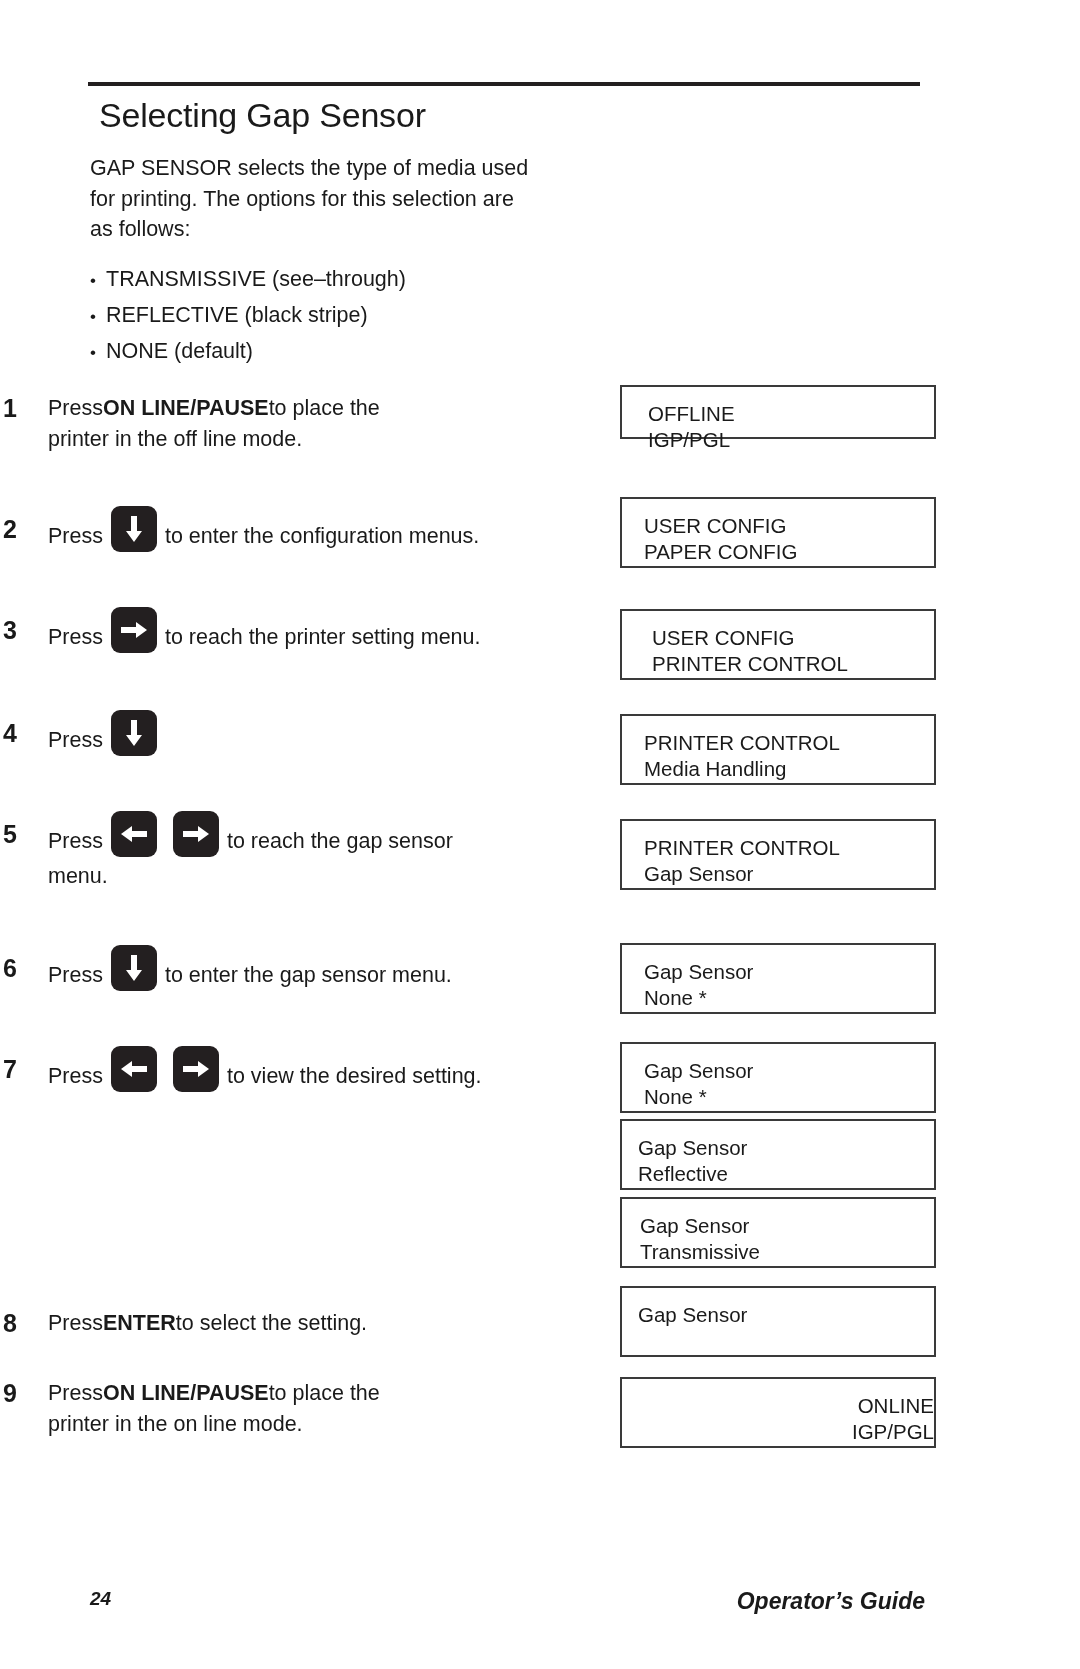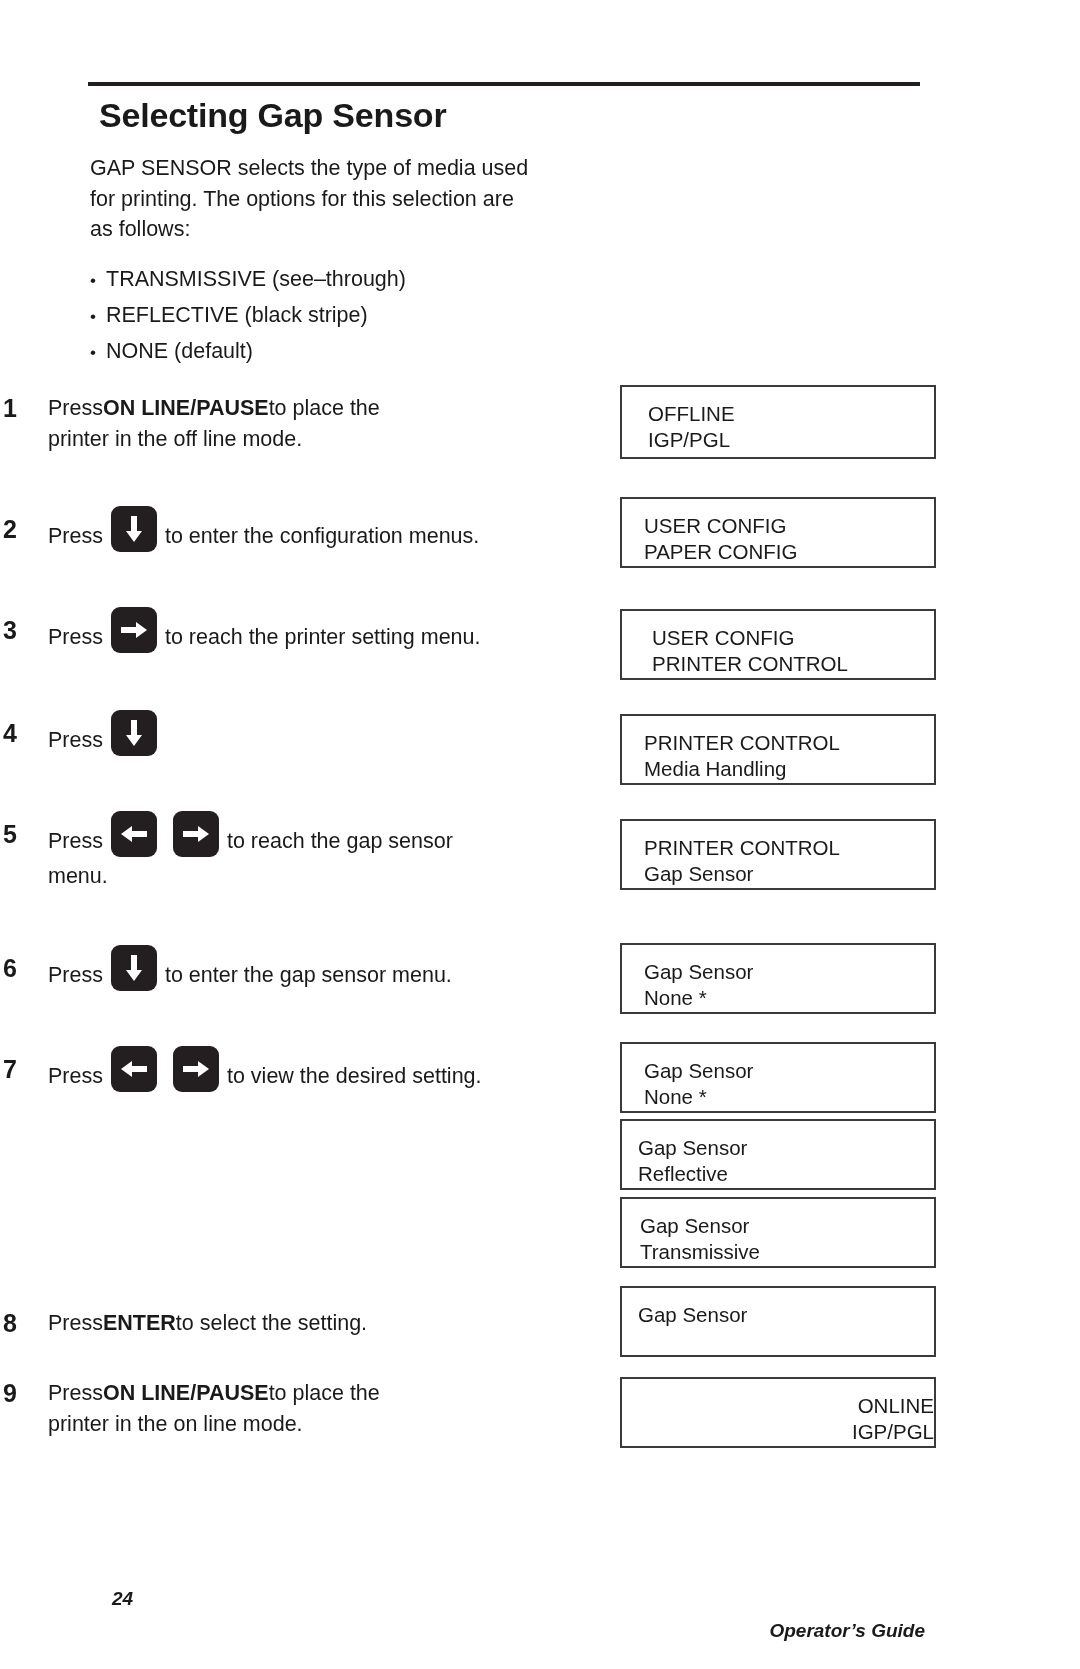--- a/index.html
+++ b/index.html
@@ -32,21 +32,21 @@
     height: 4px;
     background: #231f20;
   }
 
   
   .page-title {
     position: absolute;
     left: 99px;
     top: 96px;
     font-size: 34px;
-    font-weight: bold;
+    font-weight: normal;
     letter-spacing: -0.2px;
     color: #1a1a1a;
     white-space: nowrap;
   }
 
   
   .intro {
     position: absolute;
     left: 90px;
     top: 153px;
@@ -144,32 +144,30 @@
 
   
   .footer-page {
     position: absolute;
     left: 90px;
     top: 1588px;
     font-size: 19px;
     font-style: italic;
     font-weight: bold;
     color: #1a1a1a;
-    margin-left: 22px;
   }
   .footer-right {
     position: absolute;
     right: 155px;
     top: 1588px;
-    font-size: 19px;
+    font-size: 23px;
     font-style: italic;
     font-weight: bold;
     color: #1a1a1a;
     white-space: nowrap;
-    margin-top: 32px;
   }
 </style>
 </head>
 <body>
 
 <div class="page">
 
   <div class="top-rule"></div>
 
   <div class="page-title">Selecting Gap Sensor</div>
@@ -325,21 +323,21 @@
         <span>Press </span>
           <b>ON LINE/PAUSE</b>
           <span> to place the</span>
       </div>
       <div class="step-line">
         <span>printer in the on line mode.</span>
       </div>
     </div>
   </div>
 
-  <div class="lcd" style="top:385px; height:74px;">
+  <div class="lcd" style="top:385px; height:54px;">
     <div class="lcd-inner" style="padding-left:26px;">
       <div class="lcd-line">OFFLINE</div>
       <div class="lcd-line">IGP/PGL</div>
     </div>
   </div>
 
   <div class="lcd" style="top:497px; height:71px;">
     <div class="lcd-inner" style="padding-left:22px;">
       <div class="lcd-line">USER CONFIG</div>
       <div class="lcd-line">PAPER CONFIG</div>

